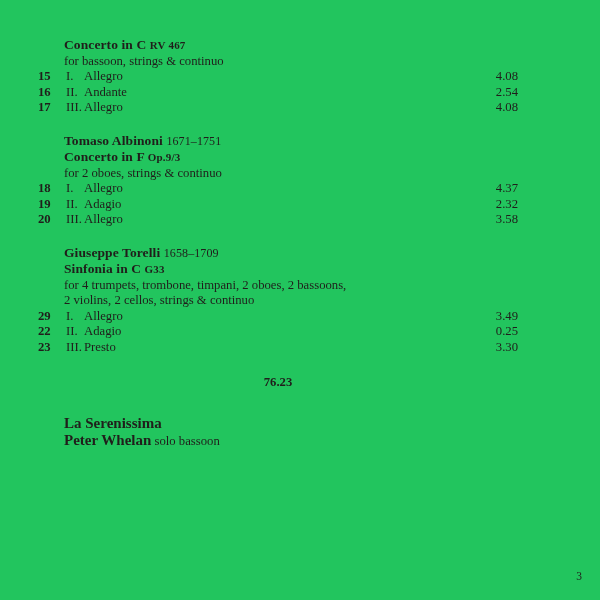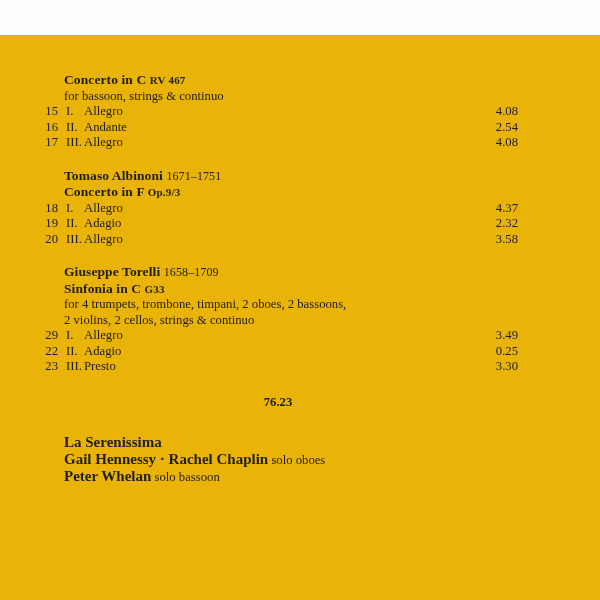--- a/index.html
+++ b/index.html
@@ -11,22 +11,21 @@
     height: 600px;
     position: relative;
     background: #fdfdfc;
     font-family: "Liberation Serif", "DejaVu Serif", serif;
     color: #201e1b;
     overflow: hidden;
   }
   .page {
     position: absolute;
     inset: 0;
-    background: #eab308;
-    margin-top: 35px;
+    background: #22c55e;
   }
   .content {
     position: absolute;
     left: 38px;
     top: 37px;
     width: 480px;
   }
   .work { margin: 0; }
   .work + .work { margin-top: 17px; }
 
@@ -52,21 +51,21 @@
     font-size: 12.7px;
     white-space: nowrap;
   }
   .track-row {
     display: grid;
     grid-template-columns: 20px 26px 1fr auto;
     line-height: 15.5px;
     font-size: 12.7px;
   }
   .track-no {
-    text-align: right;
+    font-weight: bold;
   }
   .movement-numeral {
     padding-left: 8px;
   }
   .track-row > .movement-numeral {
     box-sizing: border-box;
   }
   .movement-name { }
   .track-duration {
     text-align: right;
@@ -134,20 +133,21 @@
 
     <div class="work">
       <div class="heading-line">
         <span>Tomaso Albinoni</span>
         <span class="composer-dates">1671–1751</span>
       </div>
       <div class="heading-line">
         <span>Concerto in F</span>
         <span class="catalog">Op.9/3</span>
       </div>
+      <div class="scoring-line">for 2 oboes, strings &amp; continuo</div>
       <div class="track-row">
         <span class="track-no">18</span>
         <span class="movement-numeral">I.</span>
         <span class="movement-name">Allegro</span>
         <span class="track-duration">4.37</span>
       </div>
       <div class="track-row">
         <span class="track-no">19</span>
         <span class="movement-numeral">II.</span>
         <span class="movement-name">Adagio</span>
@@ -192,24 +192,20 @@
       </div>
     </div>
 
     <div class="total-row">76.23</div>
 
     <div class="credits">
       <div class="credit-line">
         <span class="credit-strong">La Serenissima</span>
       </div>
       <div class="credit-line">
-        <span class="credit-strong">Gail Hennessy · Rachel Chaplin</span>
-        <span>solo oboes</span>
-      </div>
-      <div class="credit-line">
         <span class="credit-strong">Peter Whelan</span>
         <span>solo bassoon</span>
       </div>
     </div>
 
   </div>
 
   <div class="page-number">3</div>
 </div>
 

